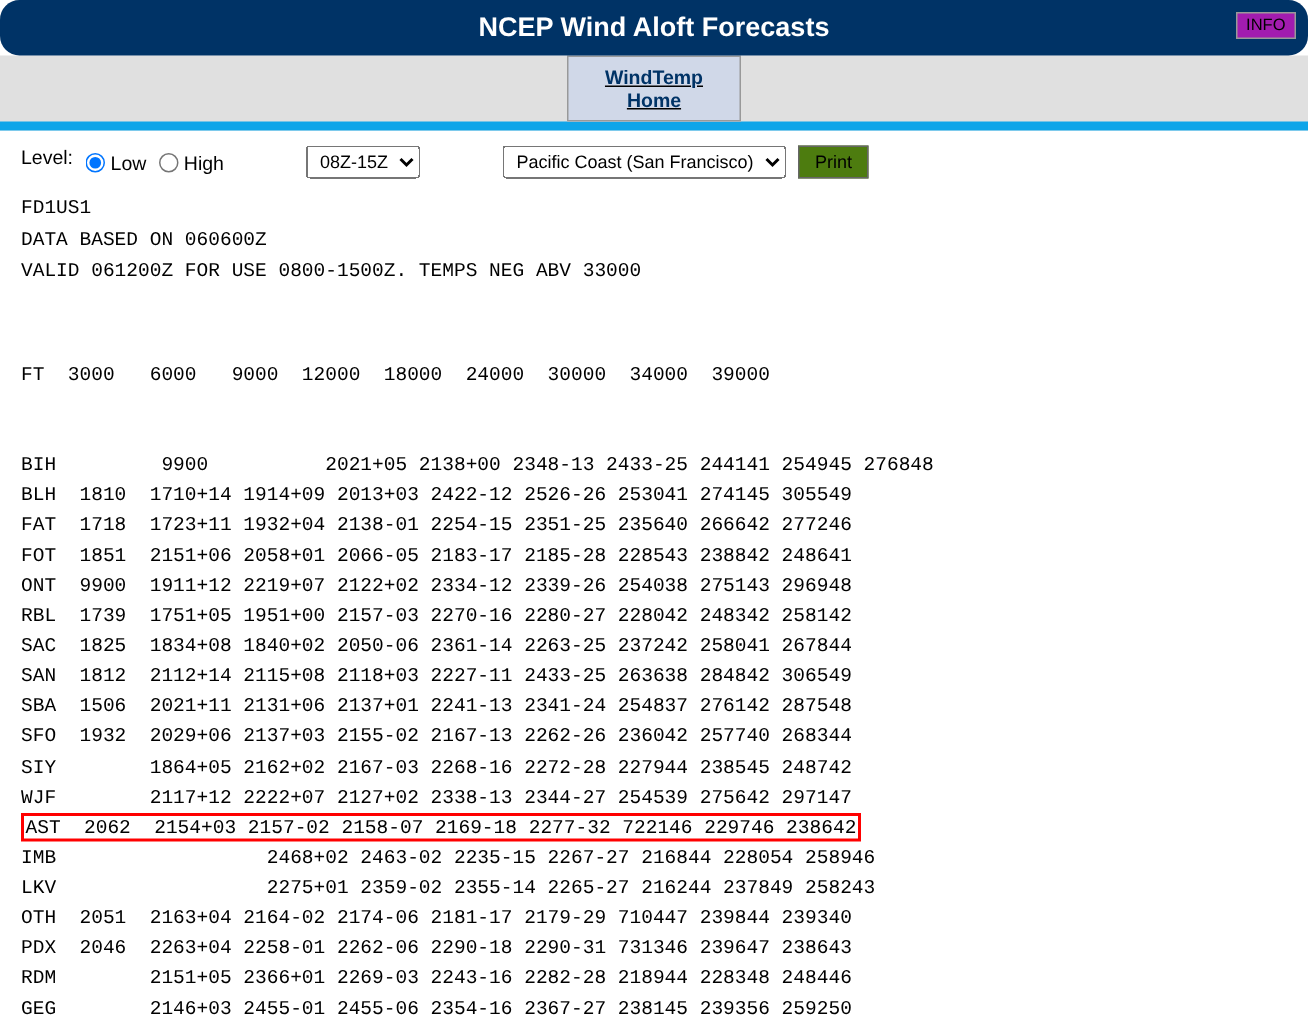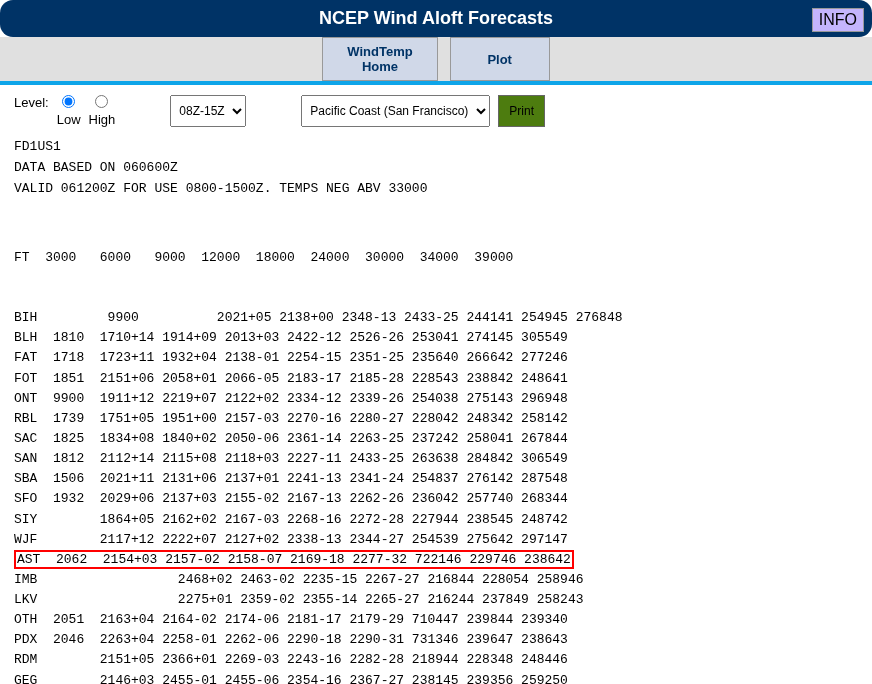--- a/index.html
+++ b/index.html
@@ -17,52 +17,53 @@
       padding: 8px;
       font-size: 18px;
       font-weight: bold;
       position: relative;
       border-radius: 13px;
     }
     .info-btn {
       position: absolute;
       right: 8px;
       top: 8px;
-      background: #c4b5fd;
+      background: #a21caf;
       border: 1px solid #999;
       padding: 2px 6px;
-      font-size: 16px;
+      font-size: 11px;
       cursor: pointer;
       color: #000;
     }
     .nav-bar {
       background: #e0e0e0;
       display: flex;
       justify-content: center;
       gap: 12px;
-      border-bottom: 4px solid #0ea5e9;
+      border-bottom: 6px solid #0ea5e9;
+      text-decoration: underline;
     }
     .nav-btn {
       background: #d0d8e8;
       border: 1px solid #999;
       padding: 6px 24px;
       font-size: 13px;
       font-weight: bold;
       cursor: pointer;
       color: #003366;
       text-align: center;
       min-width: 100px;
     }
     .controls {
       padding: 10px 14px 6px 14px;
       display: flex;
       gap: 8px;
       flex-wrap: wrap;
     }
-    .controls label { font-size: 13px; flex-direction: column; }
+    .controls label { font-size: 13px; }
     .controls select {
       font-size: 12px;
       padding: 2px 4px;
       margin-left: 47px;
     }
     .print-btn {
       background: #4d7c0f;
       border: 1px solid #666;
       padding: 3px 10px;
       font-size: 12px;
@@ -93,21 +94,20 @@
 </head>
 <body>
 
 <div class="header">
   <span>NCEP Wind Aloft Forecasts</span>
   <button class="info-btn">INFO</button>
 </div>
 
 <div class="nav-bar">
   <button class="nav-btn">WindTemp<br>Home</button>
-  <button class="nav-btn">Plot</button>
 </div>
 
 <div class="controls">
   <span>Level:</span>
   <label class="radio-label">
     <input type="radio" name="level" value="low" checked="" style="">
     <span>Low</span>
   </label>
   <label class="radio-label">
     <input type="radio" name="level" value="high" style="">

